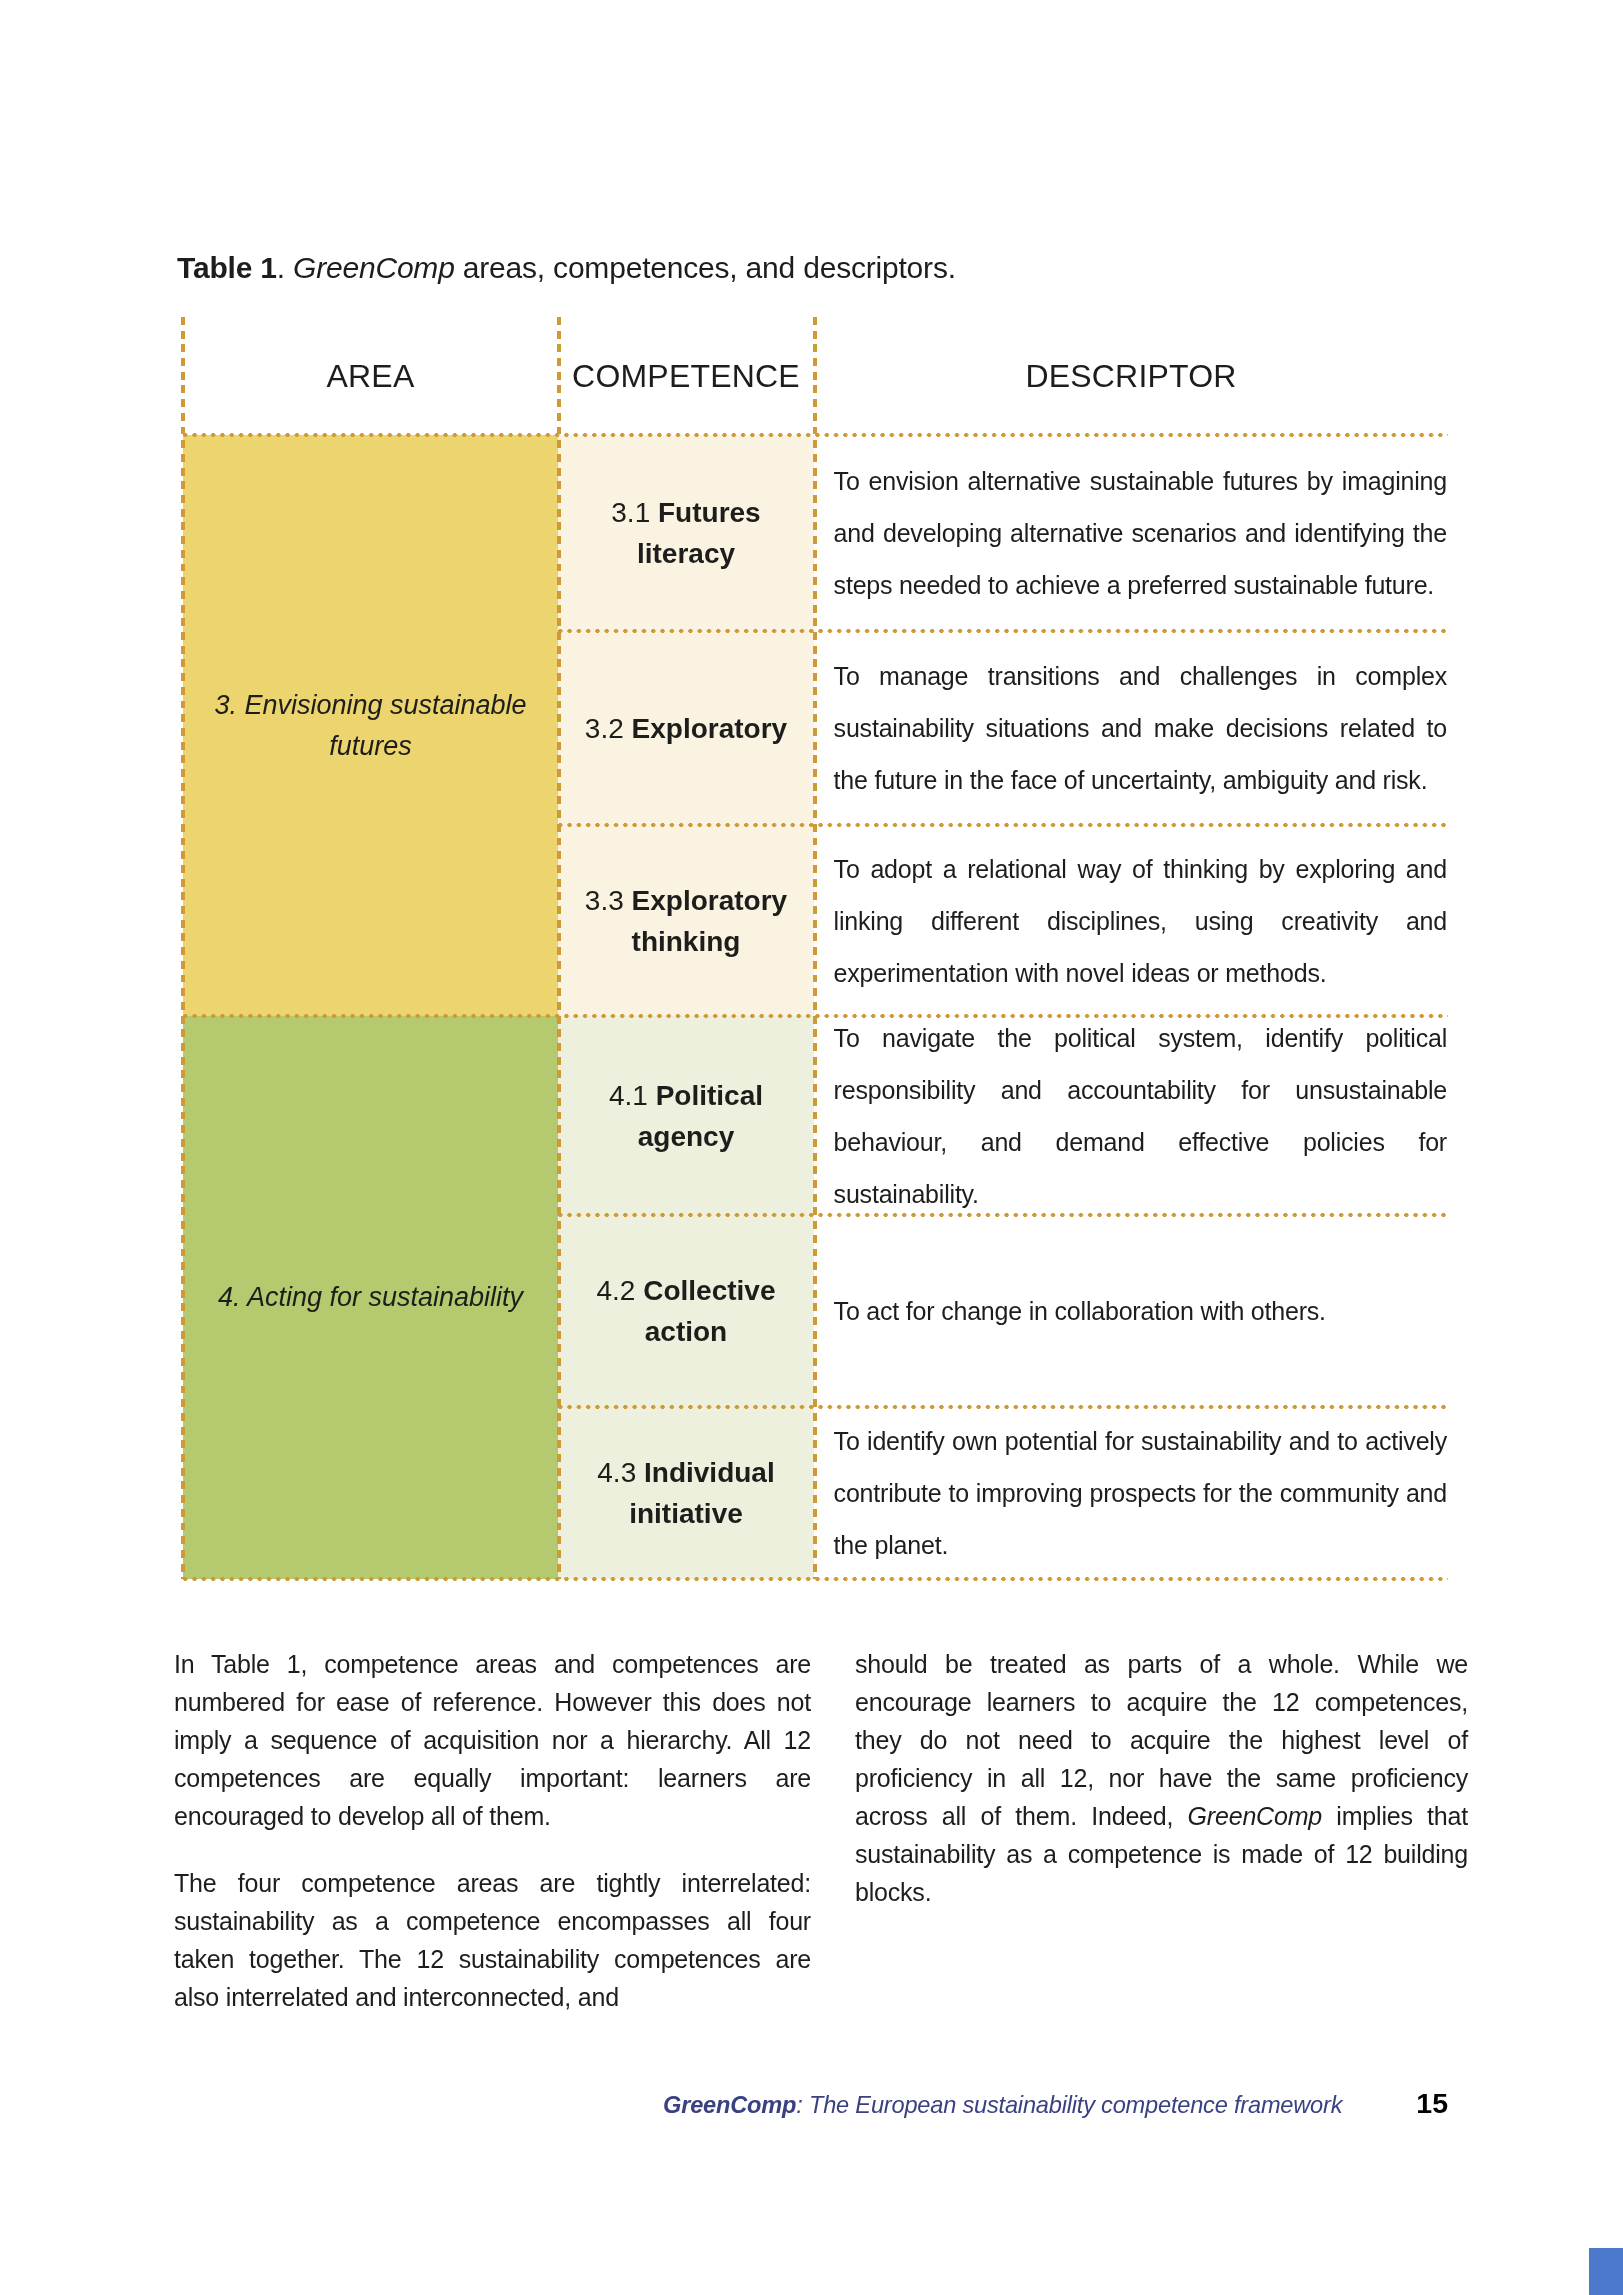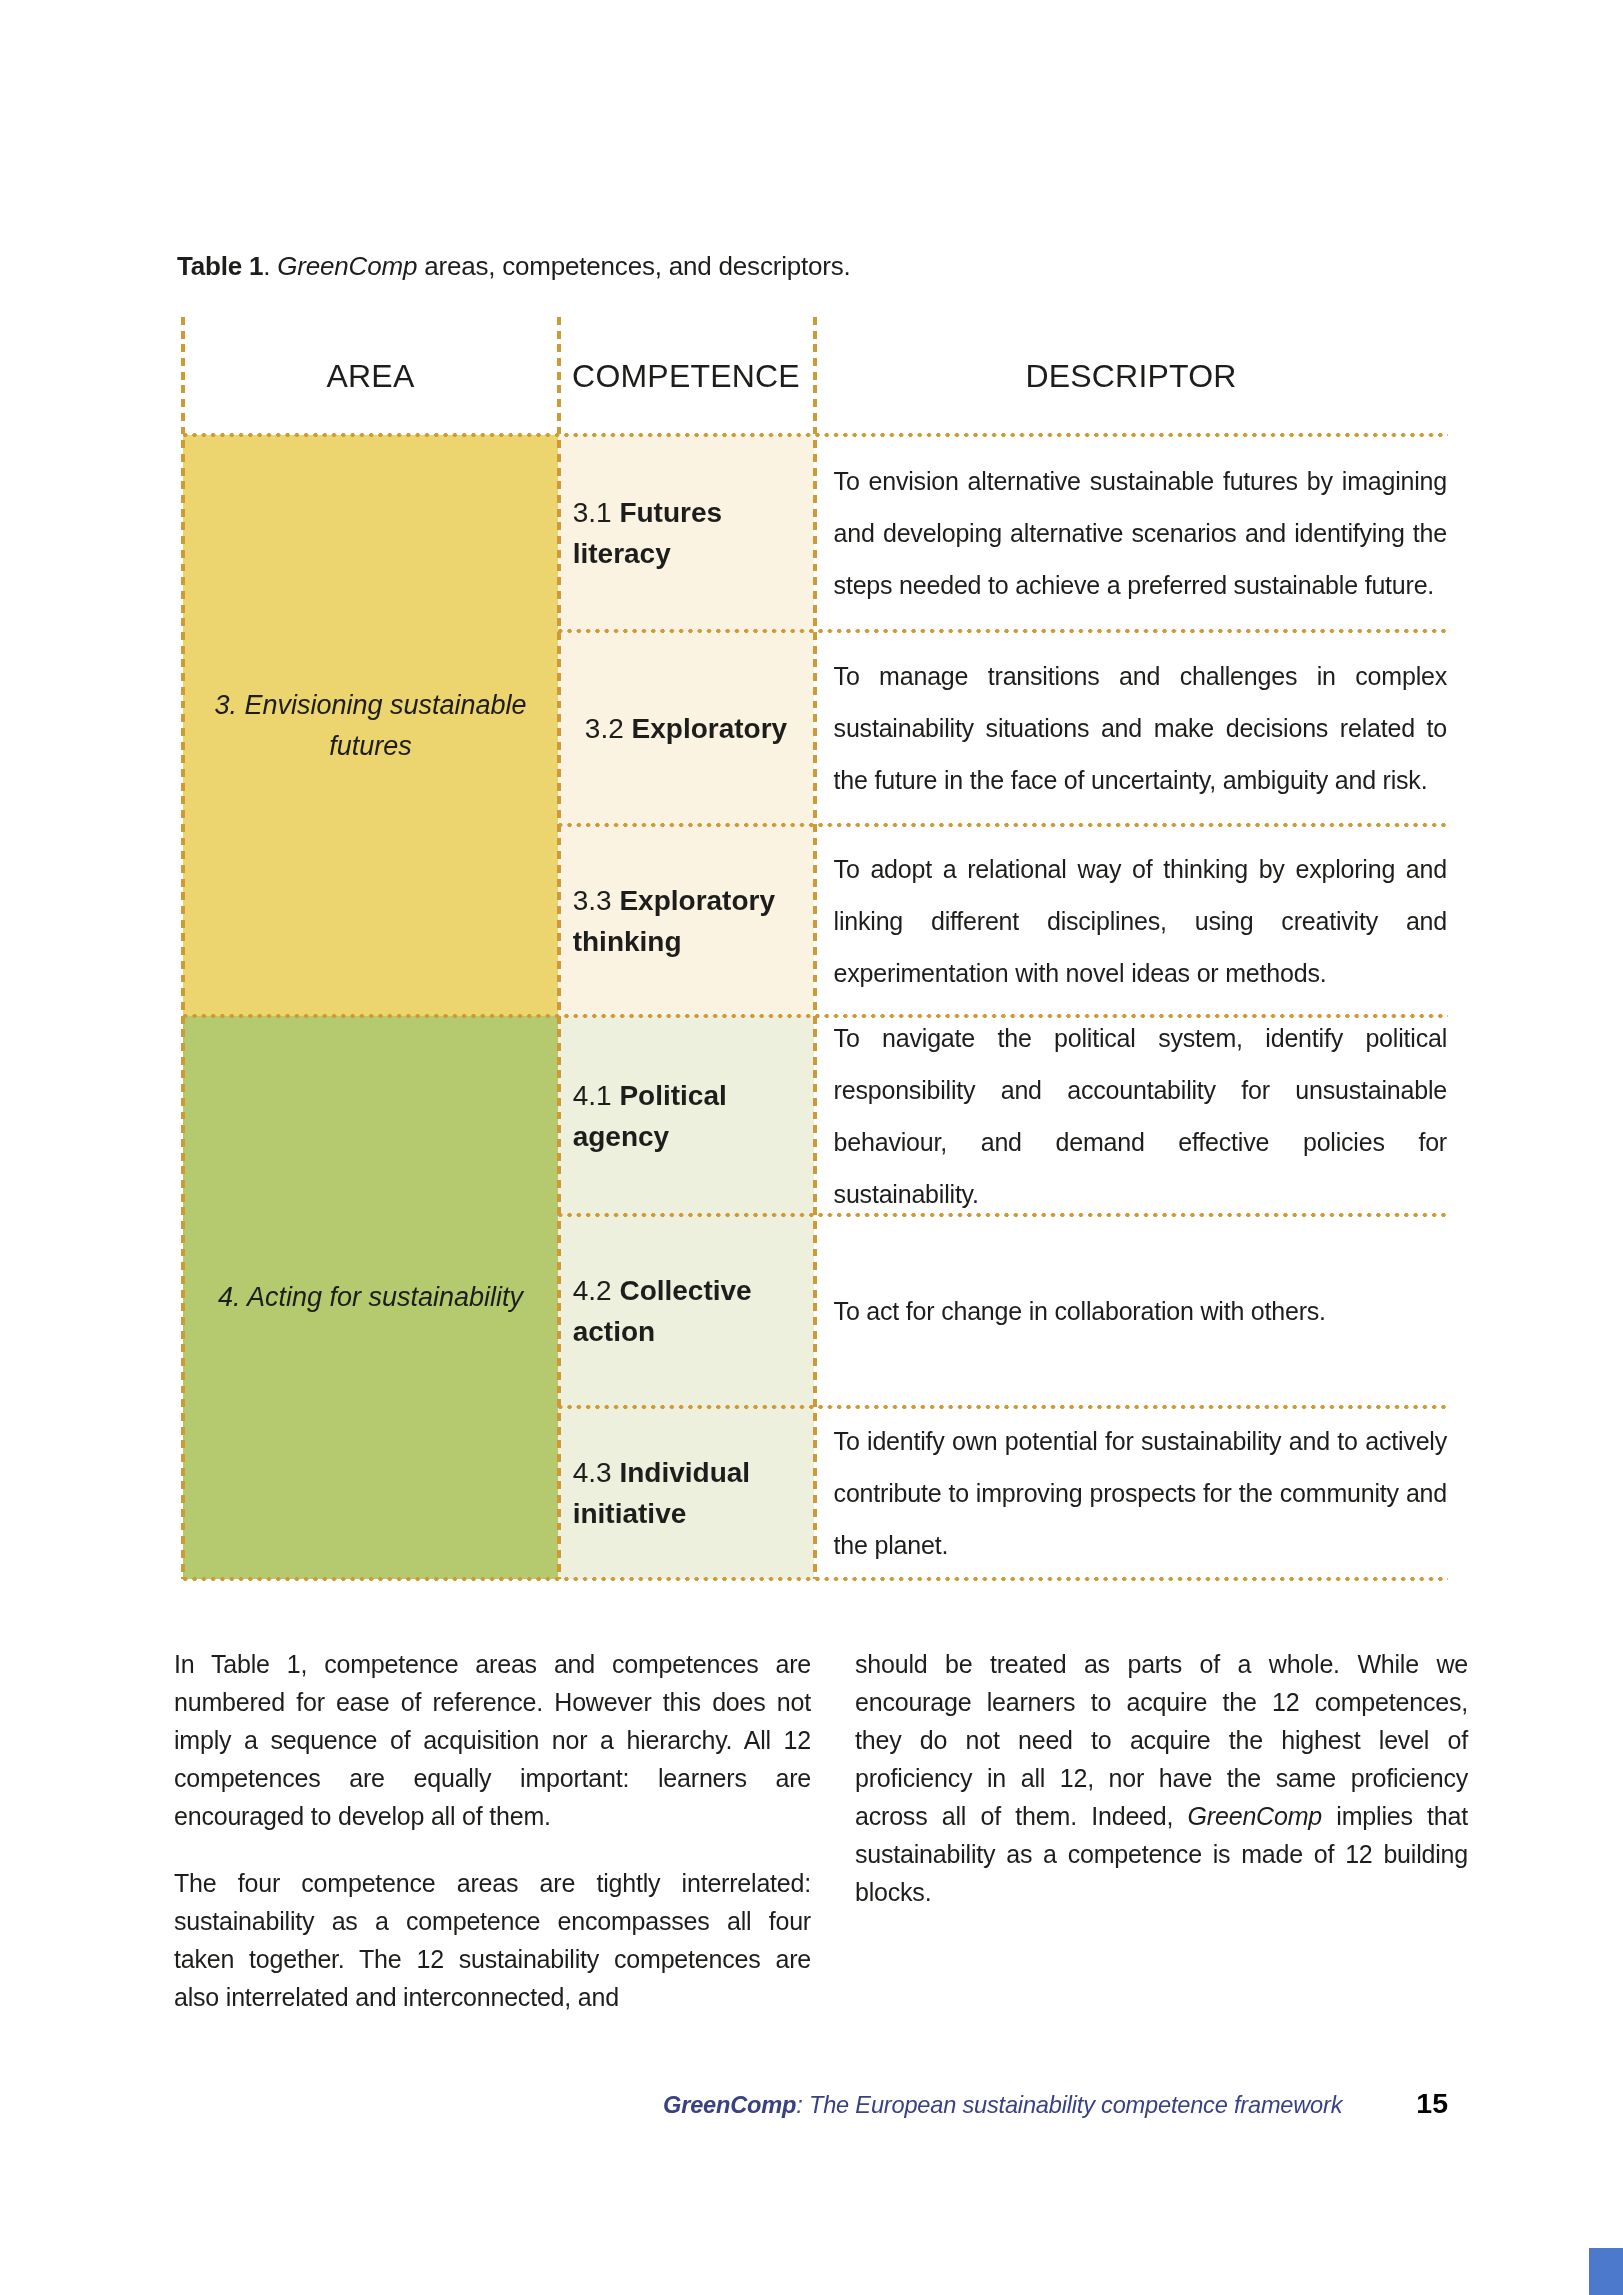--- a/index.html
+++ b/index.html
@@ -7,21 +7,21 @@
     position:relative;
     width:1623px;height:2295px;
     background:#ffffff;
     font-family:"Liberation Sans", sans-serif;
     color:var(--text,#1d1d1b);
     overflow:hidden;
   }
   
   .caption{
     position:absolute;left:177px;top:251px;
-    font-size:26px;letter-spacing:-0.2px;
+    font-size:30px;letter-spacing:-0.2px;
   }
   .caption .cap-label{font-weight:bold;}
   .caption .cap-italic{font-style:italic;}
   
   .gtable{
     position:absolute;left:183px;top:317px;
     width:1265px;height:1262px;
   }
   .grid{
     position:absolute;inset:0;
@@ -34,21 +34,21 @@
     font-size:32px;letter-spacing:0.2px;font-weight:500;
     justify-content:center;background:#ffffff;
   }
   .area{
     font-size:27px;font-style:italic;font-weight:500;
     line-height:41px;text-align:center;padding:0 27px;
   }
   .area3{background:var(--area3-bg,#ecd46f);}
   .area4{background:var(--area4-bg,#b5ca6e);}
   .comp{
-    font-size:28px;line-height:41px;text-align:left;padding:0 14.7px;
+    font-size:28px;line-height:41px;text-align:center;padding:0 14.7px;
   }
   .comp3{background:var(--comp3-bg,#faf3e1);}
   .comp4{background:var(--comp4-bg,#edf0dd);}
   .comp .comp-name{font-weight:bold;}
   .desc{background:#ffffff;padding:0 1px 0 19.6px;}
   .desc p{
     margin:0;font-size:25px;line-height:52px;
     text-align:justify;letter-spacing:-0.2px;width:100%;
   }
   

